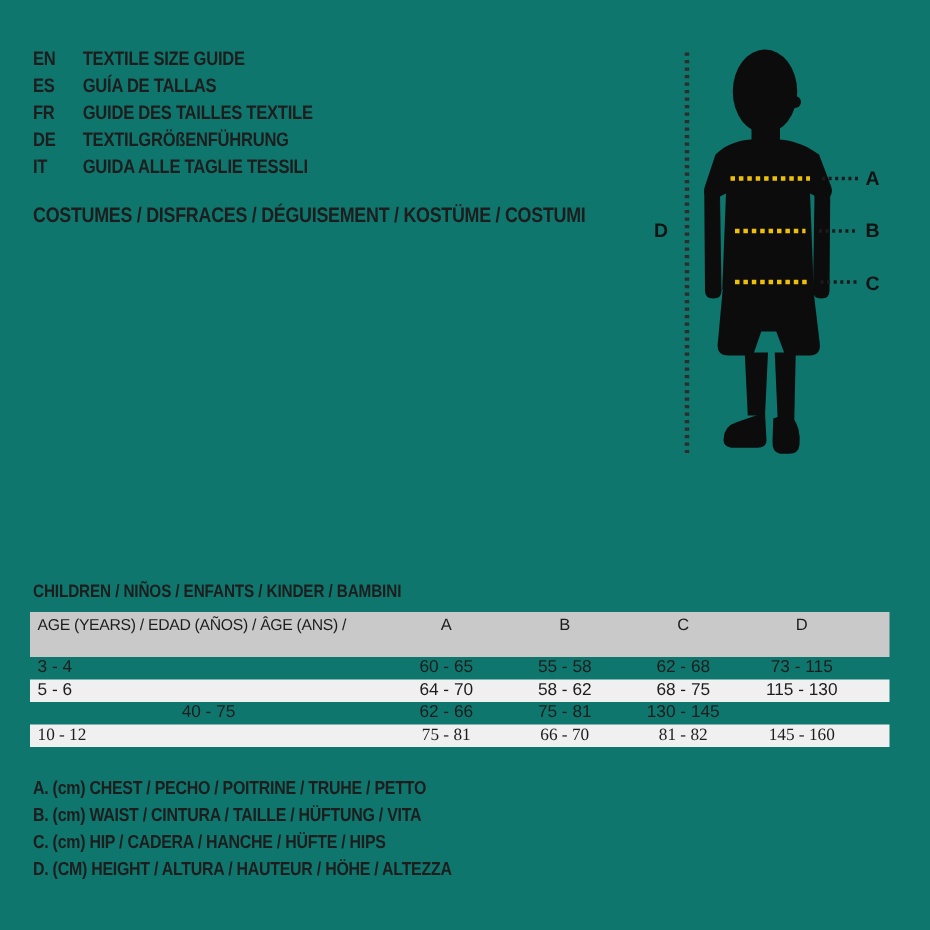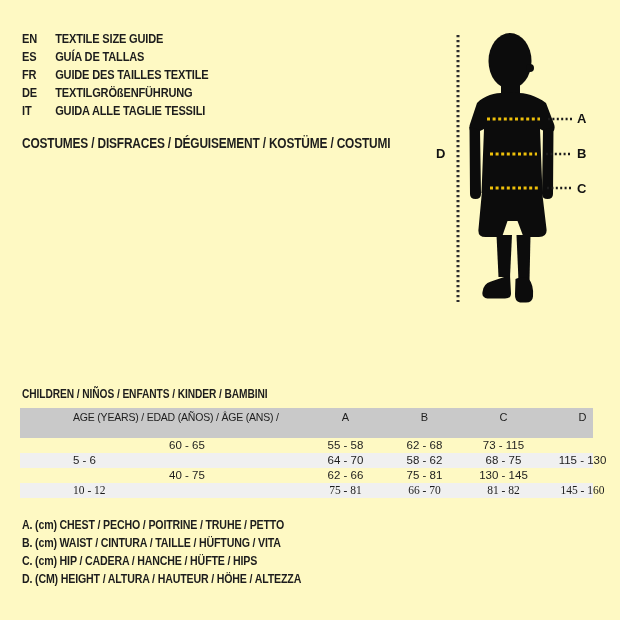--- a/index.html
+++ b/index.html
@@ -1,20 +1,20 @@
 <!DOCTYPE html>
 <html><head>
 <meta charset="utf-8">
 <style>
   html, body { margin: 0; padding: 0; background: #ffffff; }
   .canvas {
     position: relative;
     width: 620px;
     height: 620px;
-    background: #fef9c3;
+    background: #0f766e;
     overflow: hidden;
     font-family: "Liberation Sans", sans-serif;
     color: #1d1d1d;
     -webkit-font-smoothing: antialiased;
   }
   .condensed { transform: scaleX(0.85); transform-origin: 0 0; white-space: nowrap; }
 
   
   .lang-block { position: absolute; left: 22px; top: 30px; }
   .lang-row { height: 18px; line-height: 18px; font-size: 13px; font-weight: 700; letter-spacing: -0.2px; }
@@ -38,21 +38,21 @@
   .fig-label.d { left: 16px;  top: 137px; }
 
   
   .children-title {
     position: absolute; left: 22px; top: 387px;
     font-size: 12px; font-weight: 700; letter-spacing: -0.1px;
   }
 
   
   .table { position: absolute; left: 20px; top: 408px; width: 573px; font-size: 11.5px; }
-  .trow { display: grid; grid-template-columns: 238px 79px 79px 79px 79px 19px; align-items: center; padding-left: 48px; }
+  .trow { display: grid; grid-template-columns: 238px 79px 79px 79px 79px 19px; align-items: center; }
   .trow .num { text-align: center; }
   .thead { align-items: start; height: 30px; font-size: 11px; }
   .thead .age-head { padding: 3px 0 0 5px; font-size: 10.5px; line-height: 12.5px; letter-spacing: -0.2px; }
   .thead .num { padding-top: 3px; }
   .brow { height: 15px; line-height: 15px; }
   .brow .age-cell { padding-left: 5px; }
 
   
   .legend { position: absolute; left: 22px; top: 516px; }
   .legend-item { height: 18px; line-height: 18px; font-size: 12.5px; font-weight: 700; letter-spacing: -0.2px; }
@@ -123,20 +123,21 @@
         <div>AGE (YEARS) / EDAD (AÑOS) / ÂGE (ANS) /</div>
       </div>
       <div class="num">A</div>
       <div class="num">B</div>
       <div class="num">C</div>
       <div class="num">D</div>
       <div></div>
     </div>
 
     <div class="trow brow">
+      <div class="age-cell">3 - 4</div>
       <div class="num">60 - 65</div>
       <div class="num">55 - 58</div>
       <div class="num">62 - 68</div>
       <div class="num">73 - 115</div>
       <div></div>
     </div>
     <div class="trow brow" style="background:#f0f0f0;">
       <div class="age-cell">5 - 6</div>
       <div class="num">64 - 70</div>
       <div class="num">58 - 62</div>

